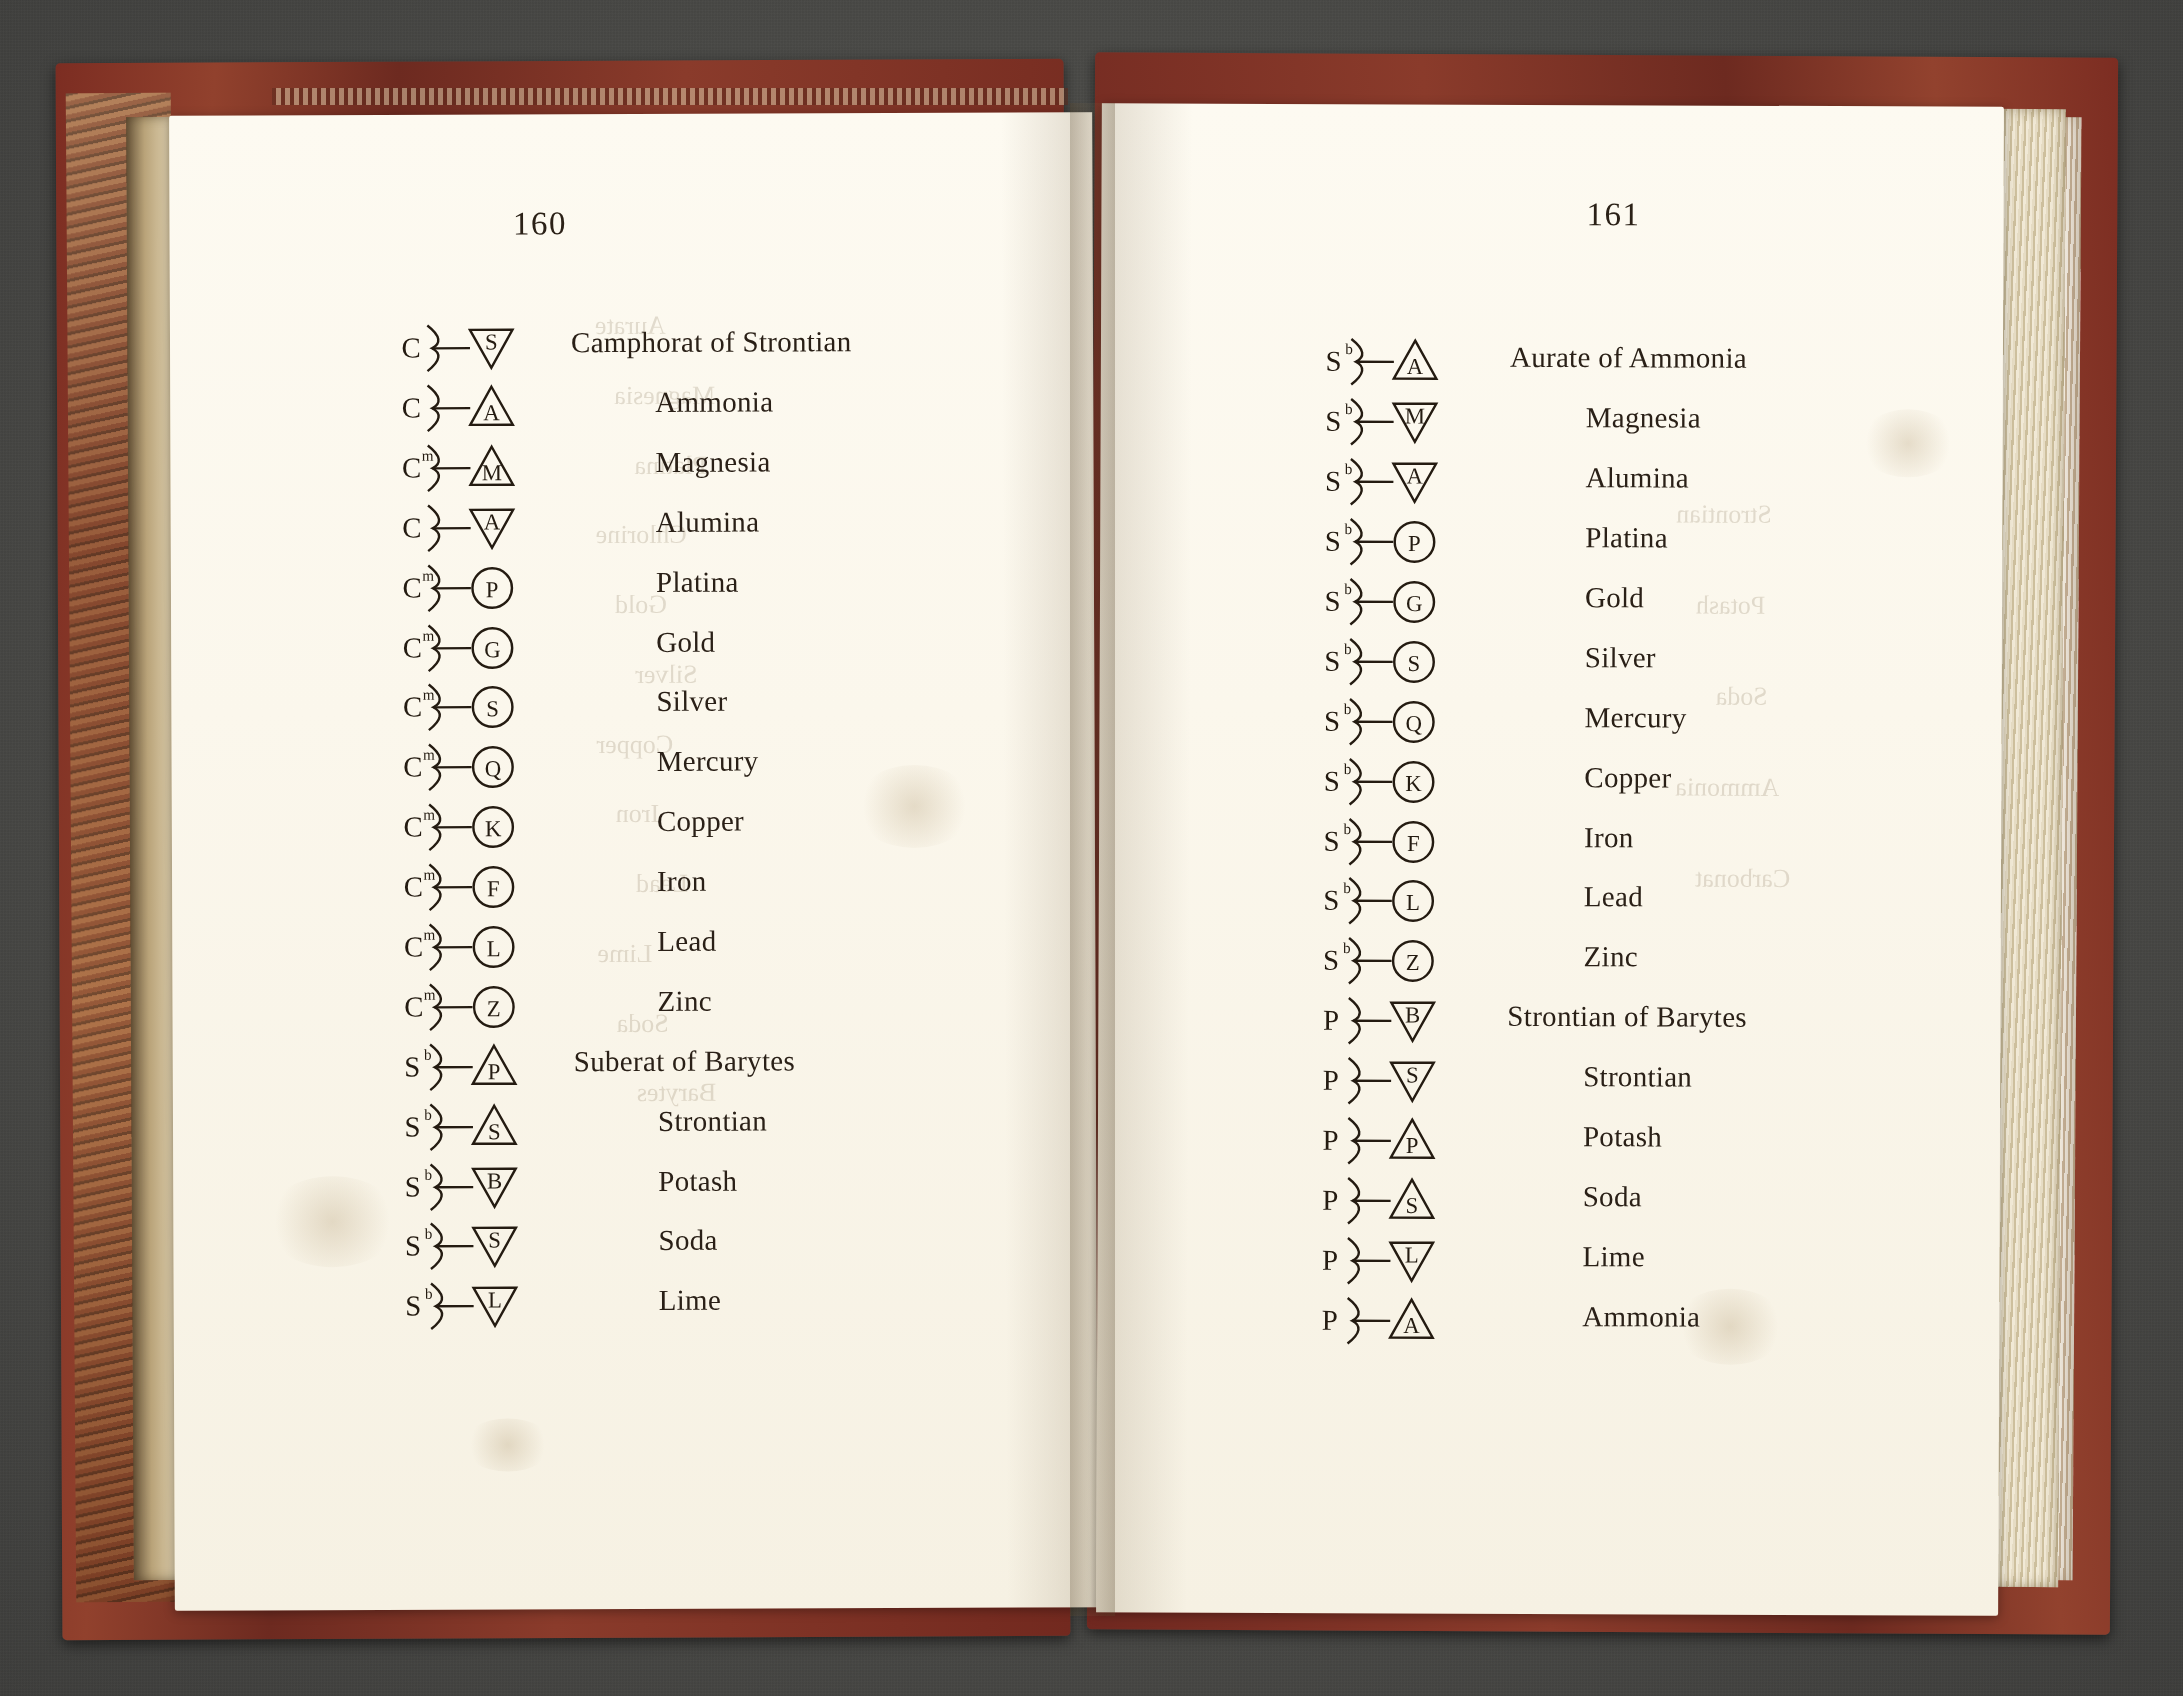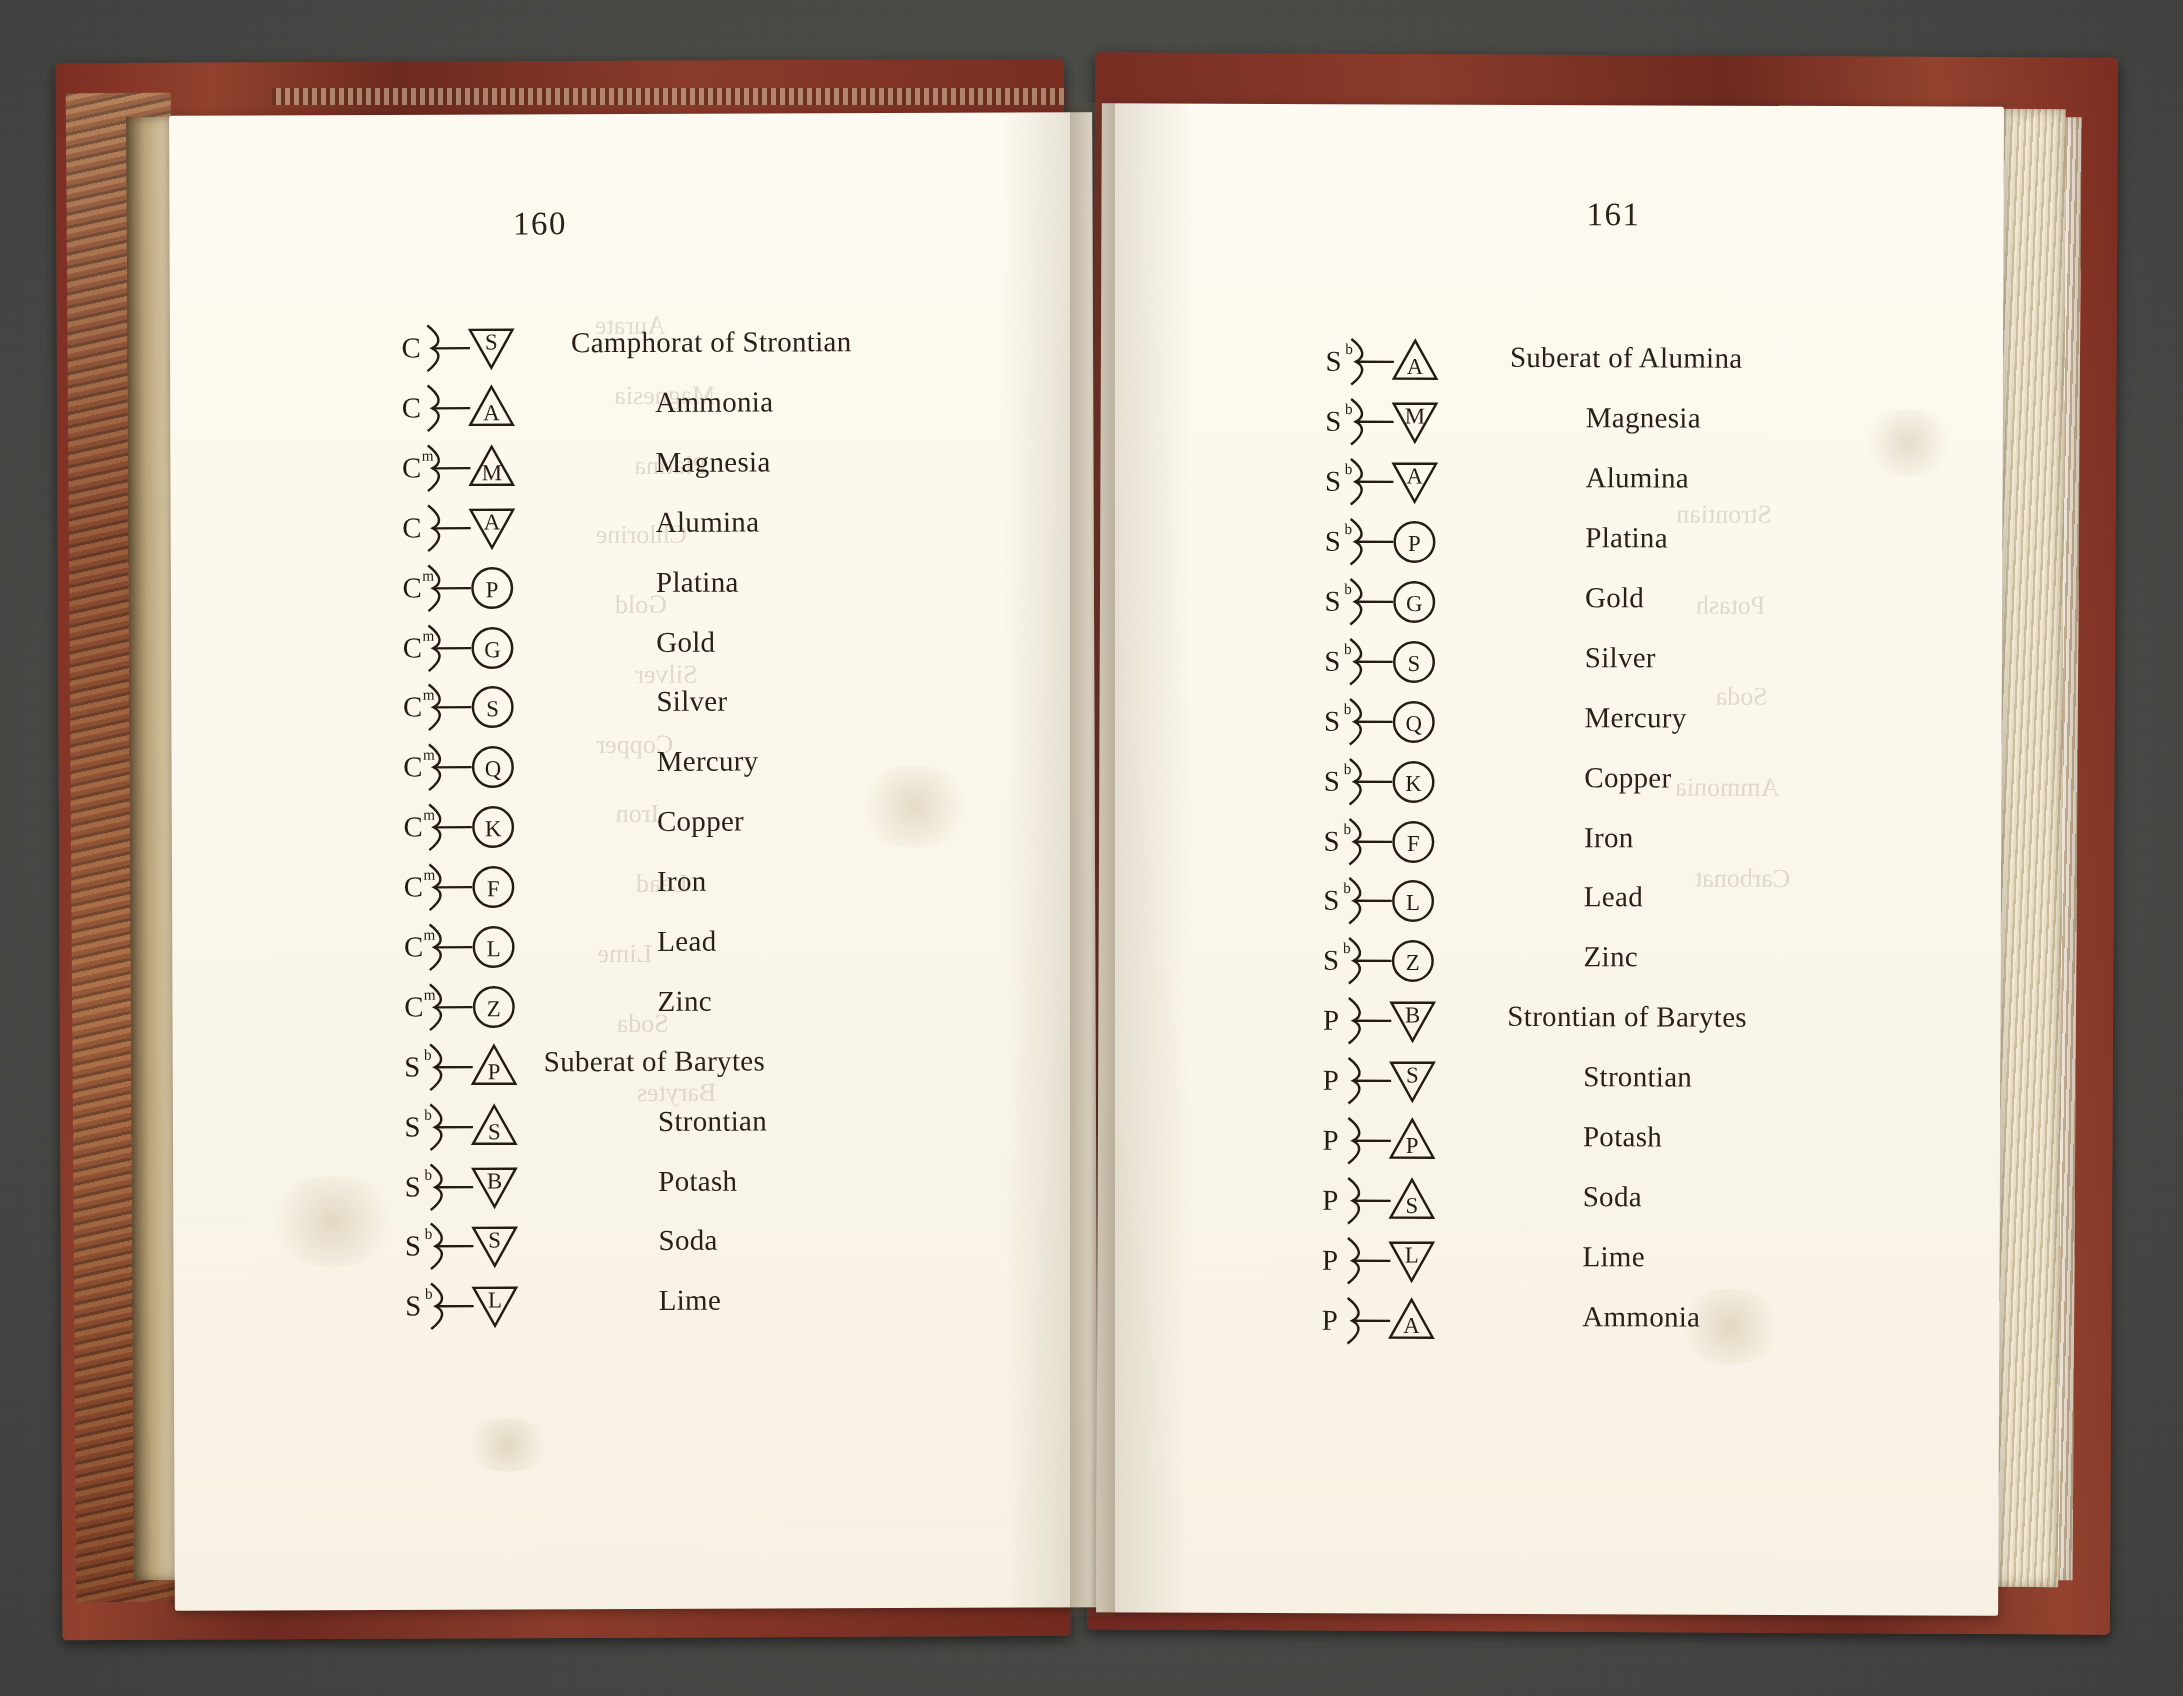--- a/index.html
+++ b/index.html
@@ -376,21 +376,21 @@
               <span class="sym">
                 <svg width="152" height="61" viewBox="0 0 200 80">
                   <text x="6" y="52" font-family="&quot;Liberation Serif&quot;, serif" font-size="38" fill="#241b11">S</text>
                   <text x="32" y="30" font-family="&quot;Liberation Serif&quot;, serif" font-size="20" fill="#241b11">b</text>
                   <path d="M40 10 C 58 24, 58 34, 46 40 C 58 46, 58 56, 40 70" fill="none" stroke="#241b11" stroke-width="3.2"></path>
                   <line x1="46" y1="40" x2="96" y2="40" stroke="#241b11" stroke-width="3"></line>
                   <path d="M124 12 L152 62 L96 62 Z" fill="none" stroke="#241b11" stroke-width="3.2"></path>
                   <text x="124" y="56" text-anchor="middle" font-family="&quot;Liberation Serif&quot;, serif" font-size="30" fill="#241b11">P</text>
                 </svg>
               </span>
-              <span class="label" style=" text-align: right;">Suberat of Barytes</span>
+              <span class="label" style="margin-left: 30px; text-align: right;">Suberat of Barytes</span>
             </div>
             <div class="entry" style="top: 982px; left: 227px;">
               <span class="sym">
                 <svg width="152" height="61" viewBox="0 0 200 80">
                   <text x="6" y="52" font-family="&quot;Liberation Serif&quot;, serif" font-size="38" fill="#241b11">S</text>
                   <text x="32" y="30" font-family="&quot;Liberation Serif&quot;, serif" font-size="20" fill="#241b11">b</text>
                   <path d="M40 10 C 58 24, 58 34, 46 40 C 58 46, 58 56, 40 70" fill="none" stroke="#241b11" stroke-width="3.2"></path>
                   <line x1="46" y1="40" x2="96" y2="40" stroke="#241b11" stroke-width="3"></line>
                   <path d="M124 12 L152 62 L96 62 Z" fill="none" stroke="#241b11" stroke-width="3.2"></path>
                   <text x="124" y="56" text-anchor="middle" font-family="&quot;Liberation Serif&quot;, serif" font-size="30" fill="#241b11">S</text>
@@ -458,21 +458,21 @@
               <span class="sym">
                 <svg width="152" height="61" viewBox="0 0 200 80">
                   <text x="6" y="52" font-family="&quot;Liberation Serif&quot;, serif" font-size="38" fill="#241b11">S</text>
                   <text x="32" y="30" font-family="&quot;Liberation Serif&quot;, serif" font-size="20" fill="#241b11">b</text>
                   <path d="M40 10 C 58 24, 58 34, 46 40 C 58 46, 58 56, 40 70" fill="none" stroke="#241b11" stroke-width="3.2"></path>
                   <line x1="46" y1="40" x2="96" y2="40" stroke="#241b11" stroke-width="3"></line>
                   <path d="M124 12 L152 62 L96 62 Z" fill="none" stroke="#241b11" stroke-width="3.2"></path>
                   <text x="124" y="56" text-anchor="middle" font-family="&quot;Liberation Serif&quot;, serif" font-size="30" fill="#241b11">A</text>
                 </svg>
               </span>
-              <span class="label" style="margin-left: 45px;">Suberat of Alumina</span>
+              <span class="label" style="margin-left: 45px;">Aurate of Ammonia</span>
             </div>
             <div class="entry" style="top: 287px; left: 220px;">
               <span class="sym">
                 <svg width="152" height="61" viewBox="0 0 200 80">
                   <text x="6" y="52" font-family="&quot;Liberation Serif&quot;, serif" font-size="38" fill="#241b11">S</text>
                   <text x="32" y="30" font-family="&quot;Liberation Serif&quot;, serif" font-size="20" fill="#241b11">b</text>
                   <path d="M40 10 C 58 24, 58 34, 46 40 C 58 46, 58 56, 40 70" fill="none" stroke="#241b11" stroke-width="3.2"></path>
                   <line x1="46" y1="40" x2="96" y2="40" stroke="#241b11" stroke-width="3"></line>
                   <path d="M96 16 L152 16 L124 66 Z" fill="none" stroke="#241b11" stroke-width="3.2"></path>
                   <text x="124" y="42" text-anchor="middle" font-family="&quot;Liberation Serif&quot;, serif" font-size="30" fill="#241b11">M</text>

